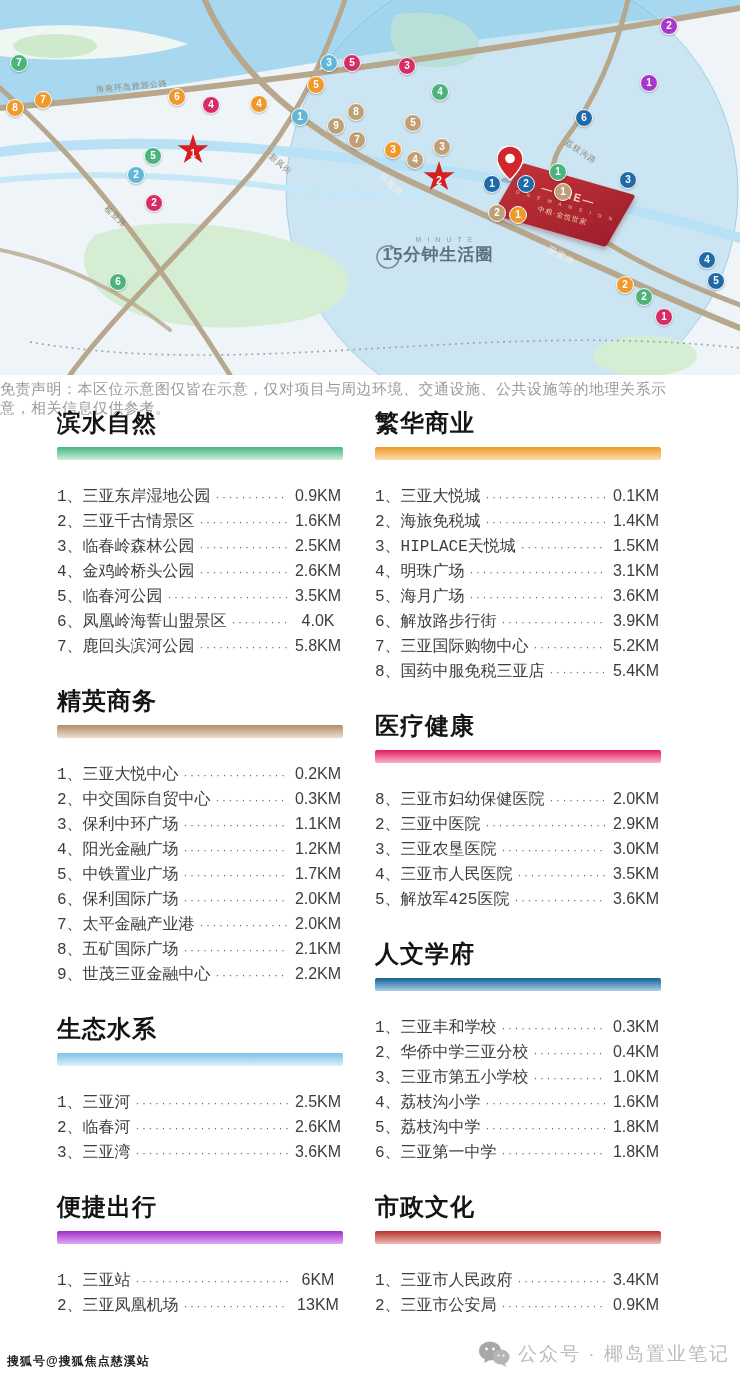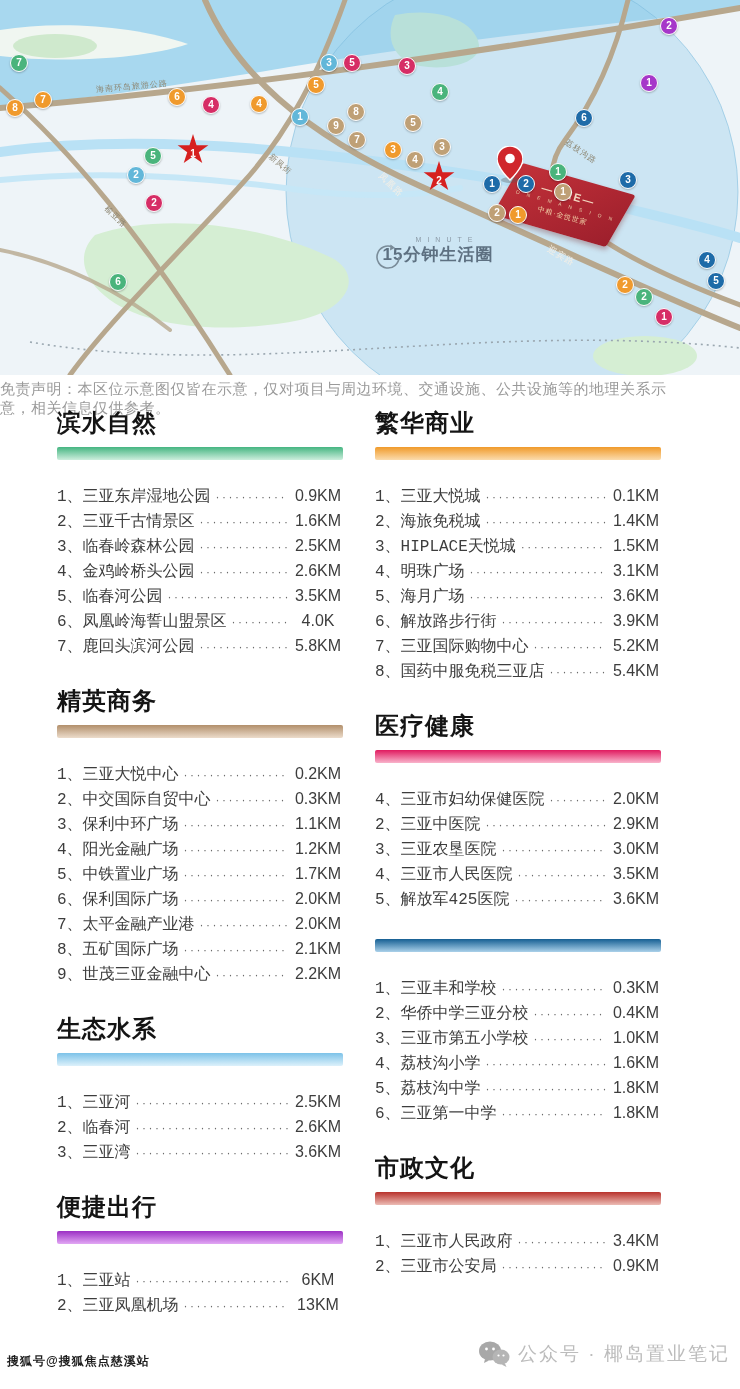--- a/index.html
+++ b/index.html
@@ -335,21 +335,21 @@
         <div class="row">
           <span class="nm">8、国药中服免税三亚店</span>
           <span class="leader">····························································</span>
           <span class="dist">5.4KM</span>
         </div>
       </div>
       <div class="section">
         <div class="sec-title">医疗健康</div>
         <div class="sec-bar" style="background: linear-gradient(rgb(224, 26, 95), rgb(249, 179, 203));"></div>
         <div class="row">
-          <span class="nm">4、三亚市妇幼保健医院</span>
+          <span class="nm">8、三亚市妇幼保健医院</span>
           <span class="leader">····························································</span>
           <span class="dist">2.0KM</span>
         </div>
         <div class="row">
           <span class="nm">2、三亚中医院</span>
           <span class="leader">····························································</span>
           <span class="dist">2.9KM</span>
         </div>
         <div class="row">
           <span class="nm">3、三亚农垦医院</span>
@@ -361,20 +361,21 @@
           <span class="leader">····························································</span>
           <span class="dist">3.5KM</span>
         </div>
         <div class="row">
           <span class="nm">5、解放军425医院</span>
           <span class="leader">····························································</span>
           <span class="dist">3.6KM</span>
         </div>
       </div>
       <div class="section">
+        <div class="sec-title">人文学府</div>
         <div class="sec-bar" style="background: linear-gradient(rgb(21, 95, 147), rgb(171, 209, 234));"></div>
         <div class="row">
           <span class="nm">1、三亚丰和学校</span>
           <span class="leader">····························································</span>
           <span class="dist">0.3KM</span>
         </div>
         <div class="row">
           <span class="nm">2、华侨中学三亚分校</span>
           <span class="leader">····························································</span>
           <span class="dist">0.4KM</span>

